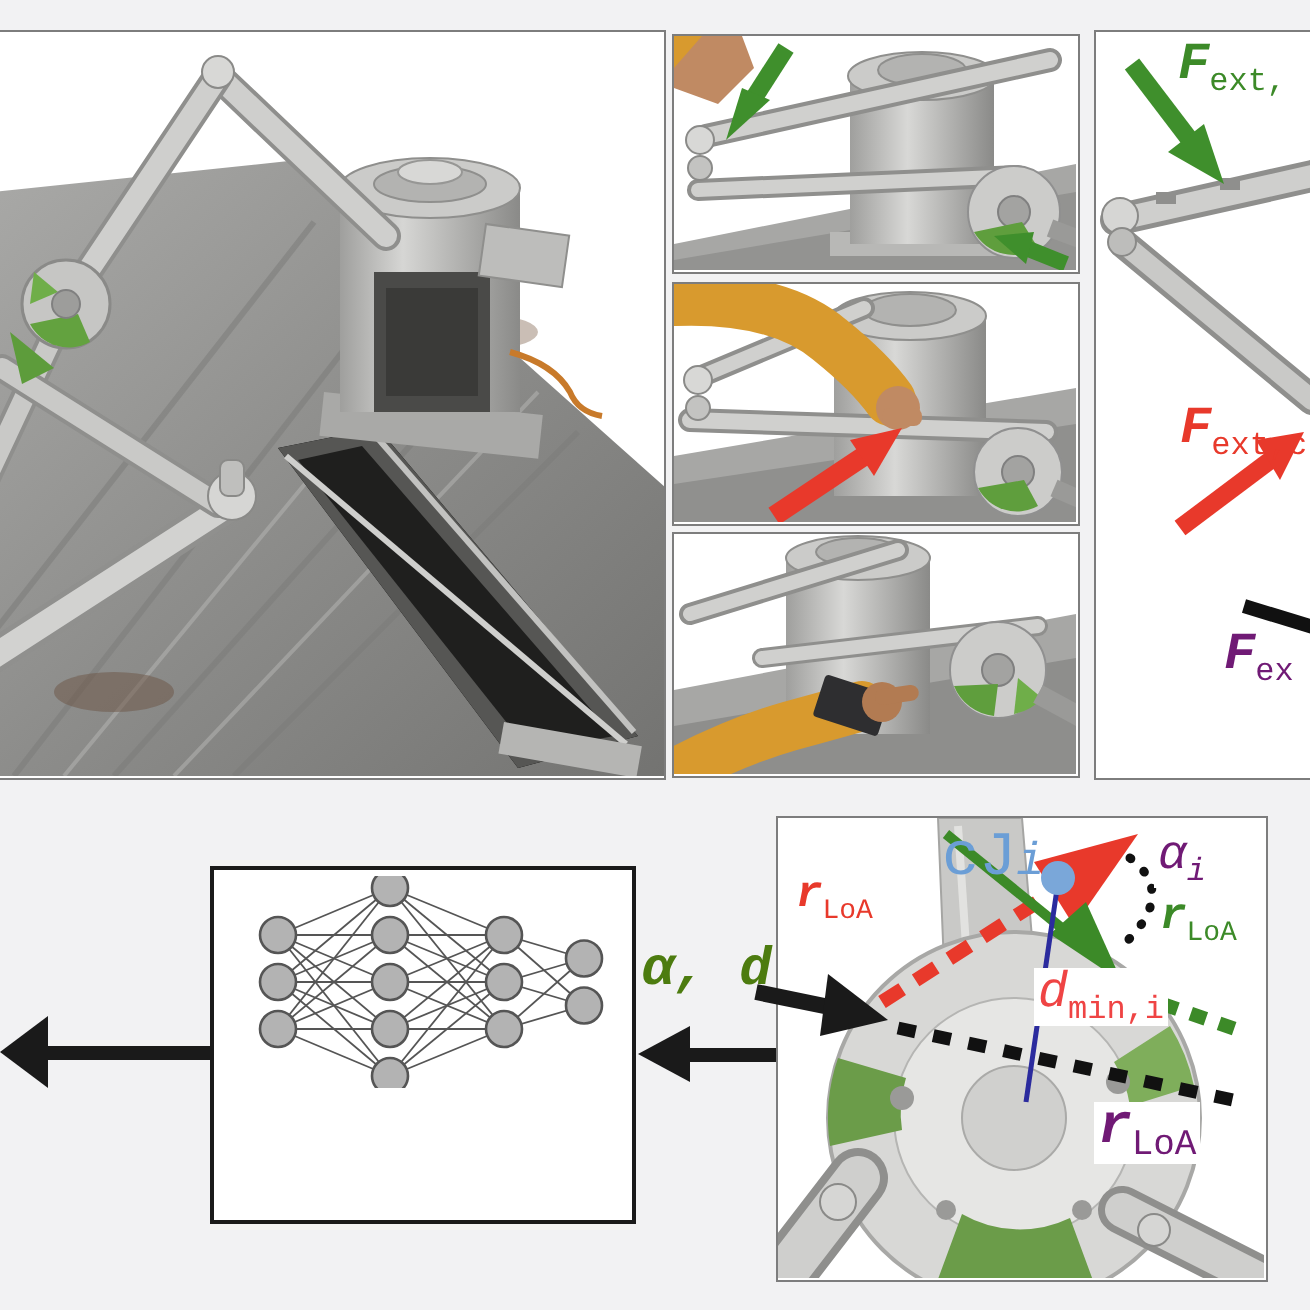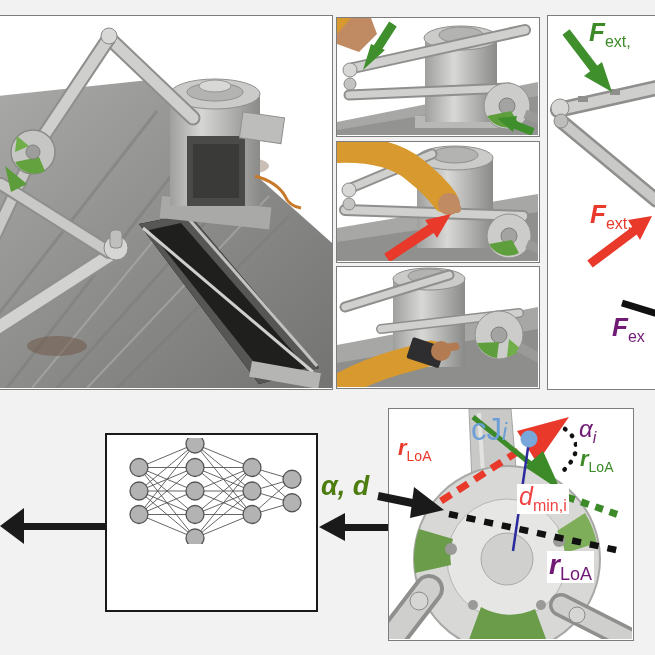--- a/index.html
+++ b/index.html
@@ -1,17 +1,17 @@
 <!DOCTYPE html>
 <html><head>
 <meta charset="utf-8">
 <style>
   html,body{margin:0;padding:0;background:#e9e9ea;}
   #canvas{position:relative;width:655px;height:655px;background:#f2f2f3;overflow:hidden;
-          font-family:Liberation Sans, sans-serif;}
+          font-family:Liberation Mono, monospace;}
   .panel{position:absolute;background:#fff;border:1.5px solid #7d7d7d;box-sizing:border-box;overflow:hidden;}
   .panel svg{display:block;}
   
   .mlab{position:absolute;white-space:nowrap;line-height:1;}
   .mlab .sym{font-style:italic;font-weight:bold;font-size:26px;}
   .mlab sub{font-style:normal;font-weight:normal;font-size:16px;vertical-align:-6px;letter-spacing:0;}
   .mlab.small .sym{font-size:22px;}
   .mlab.small sub{font-size:14px;}
   .whitebg{background:#fff;padding:0 2px;}
   .green{color:#3c8a28;}

